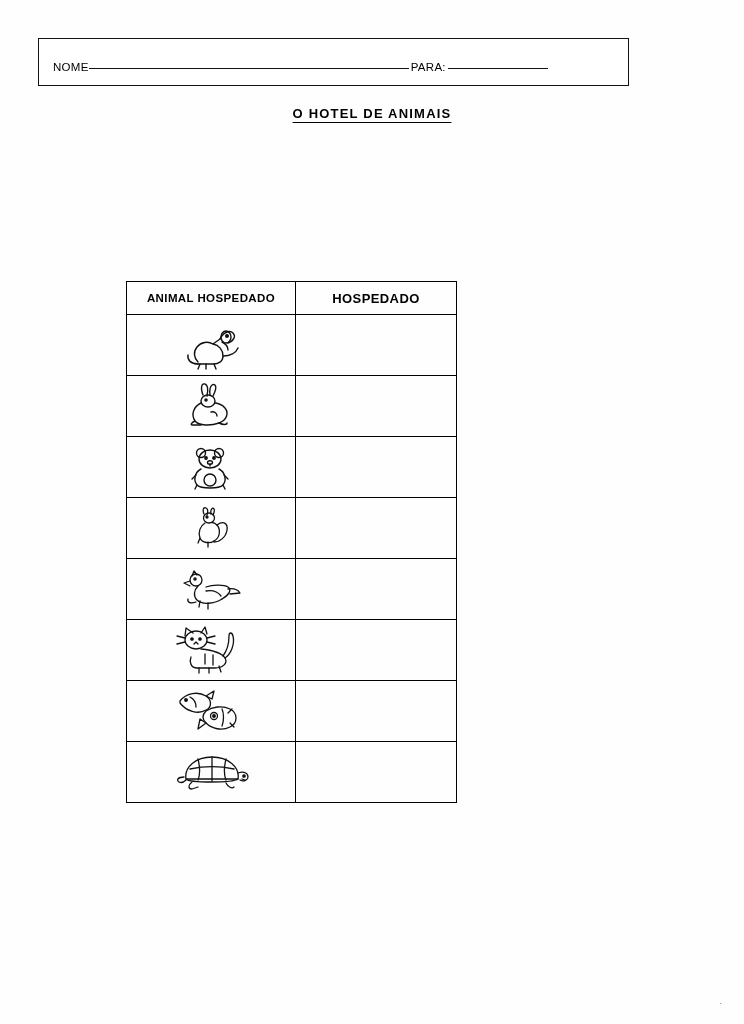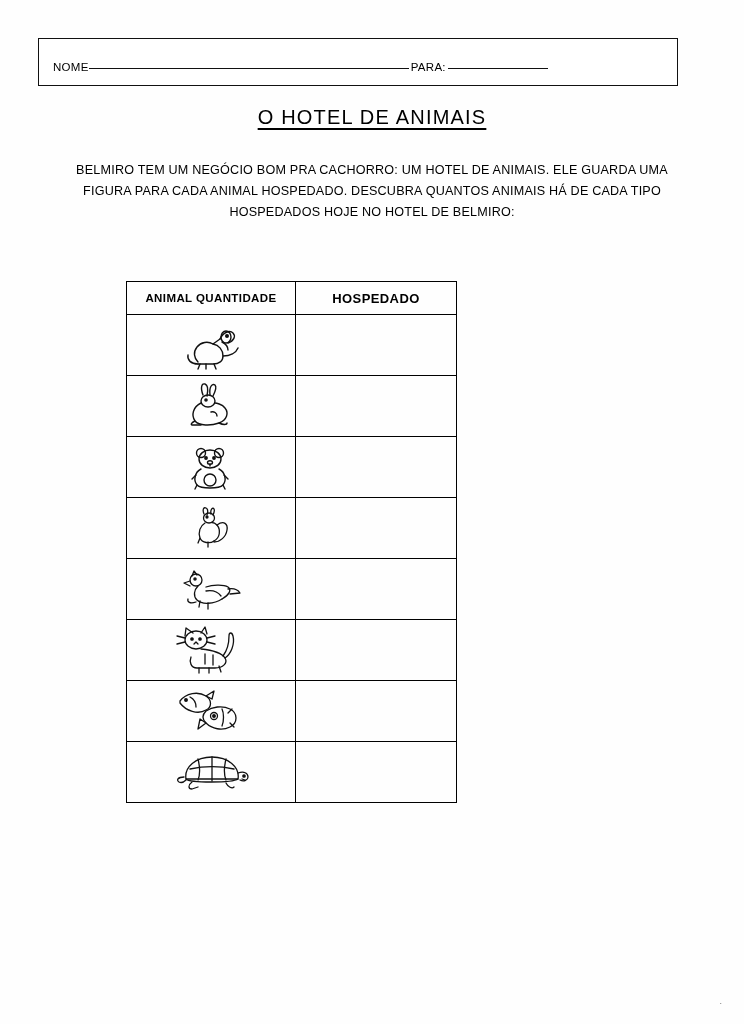--- a/index.html
+++ b/index.html
@@ -19,21 +19,21 @@
     position: absolute;
     inset: 0;
     background: #fefefe;
   }
 
   
   .header-box {
     position: absolute;
     left: 38px;
     top: 38px;
-    width: 640px;
+    width: 591px;
     height: 48px;
     border: 1px solid #111;
     box-sizing: border-box;
     background: #fff;
   }
   .header-row {
     position: absolute;
     left: 14px;
     top: 22px;
     right: 10px;
@@ -56,22 +56,22 @@
   .rule-name { width: 320px; margin-right: 2px; }
   .rule-date { width: 100px; margin-left: 2px; }
 
   
   .title {
     position: absolute;
     top: 106px;
     left: 0;
     width: 100%;
     text-align: center;
-    font-size: 20px;
-    font-weight: normal;
+    font-size: 13px;
+    font-weight: bold;
     letter-spacing: 1.2px;
     text-decoration: underline;
     text-underline-offset: 4px;
   }
 
   
   .intro {
     position: absolute;
     top: 160px;
     left: 62px;
@@ -136,30 +136,29 @@
     <div class="header-row">
       <span class="field-label">NOME</span>
       <span class="rule rule-name"></span>
       <span class="field-label">PARA:</span>
       <span class="rule rule-date"></span>
     </div>
   </div>
 
   <div class="title">O  HOTEL  DE  ANIMAIS</div>
 
-  <div class="intro">BELMIRO TEM UM NEGÓCIO BOM PRA CACHORRO: UM HOTEL DE ANIMAIS. ELE GUARDA UMA FIGURA PARA CADA ANIMAL HOSPEDADO. DESCUBRA QUANTOS ANIMAIS HÁ DE CADA TIPO HOSPEDADOS HOJE NO HOTEL DE BELMIRO:</div>
 
   <table class="tbl">
     <colgroup>
       <col class="col-animal">
       <col class="col-qty">
     </colgroup>
     <thead>
       <tr>
-        <th>ANIMAL QUANTIDADE</th>
+        <th>ANIMAL HOSPEDADO</th>
         <th class="qty-head">HOSPEDADO</th>
       </tr>
     </thead>
     <tbody>
 
       <tr>
         <td>
           <div class="cell-icon">
             <svg width="66" height="50" viewBox="0 0 66 50" fill="none" stroke="#111" stroke-width="1.4" stroke-linejoin="round" stroke-linecap="round">
               <path d="M20 42 C16 38 15 32 19 27 C23 22 30 21 35 24 L42 19"></path>

